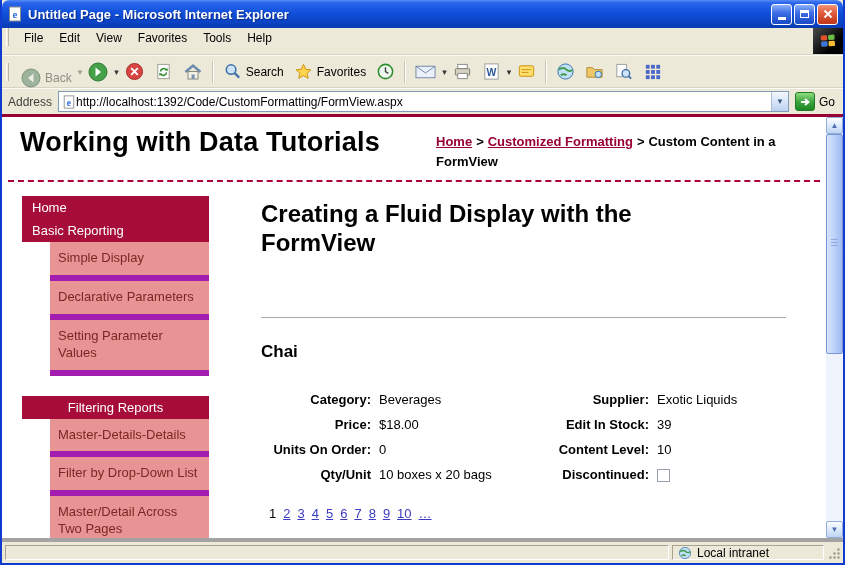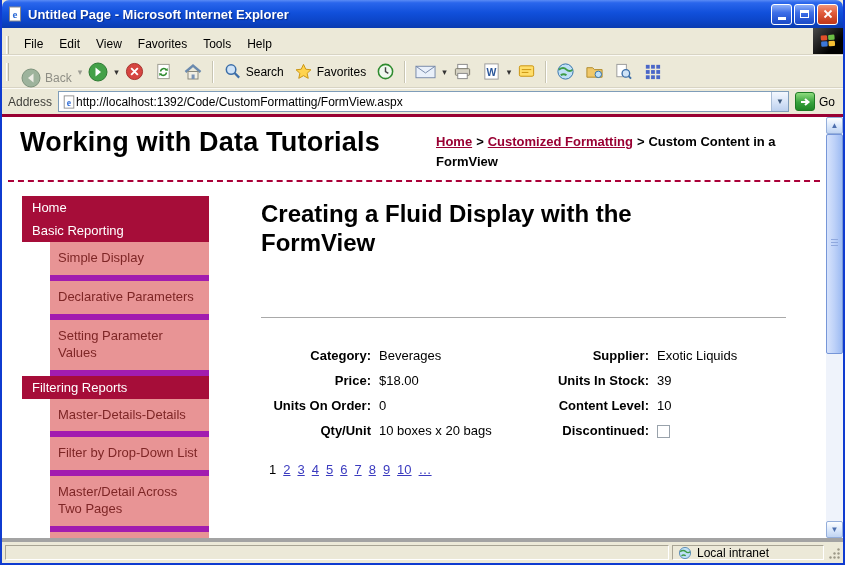--- a/index.html
+++ b/index.html
@@ -16,21 +16,21 @@
     white-space:nowrap; overflow:hidden; flex:1; }
   .winbtns { display:flex; gap:2px; }
   .winbtn { width:21px; height:21px; border:1px solid #fff; border-radius:3px; display:flex;
     align-items:center; justify-content:center;
     background:linear-gradient(180deg,#8FB0F8 0%,#3E6FE8 40%,#1F4ECB 90%); }
   .winbtn.close { background:linear-gradient(180deg,#F09579 0%,#E25E3E 40%,#C33B1D 90%); }
   .glyph-min { width:8px; height:3px; background:#fff; margin-top:9px; }
   .glyph-max { width:9px; height:8px; border:1px solid #fff; border-top:3px solid #fff; }
 
   
-  .menubar { height:38px; flex:0 0 26px; background:#ECE9D8; display:flex; align-items:flex-end;
+  .menubar { height:38px; flex:0 0 26px; background:#ECE9D8; display:flex; align-items:flex-start;
     border-bottom:1px solid #D8D4C4; }
   .bar-grip { width:3px; height:18px; border-left:1px solid #fff; border-right:1px solid #B8B5A2; margin:0 7px 0 4px; }
   .menu-item { font-size:12px; color:#000; padding:3px 8px; }
   .menubar-spacer { flex:1; }
   .xp-logo-box { width:30px; height:26px; background:linear-gradient(135deg,#4A4A4A,#000 70%);
     display:flex; align-items:center; justify-content:center; }
 
   
   .toolbar { height:33px; flex:0 0 33px; background:#ECE9D8; display:flex; align-items:center;
     border-top:1px solid #FBFAF5; border-bottom:1px solid #D8D4C4; padding-right:4px; }
@@ -61,21 +61,21 @@
   .site-header { display:flex; padding:10px 10px 0 18px; }
   .site-title { font-size:27px; font-weight:600; color:#000; letter-spacing:0.2px; }
   .breadcrumb { margin-left:auto; width:380px; font-size:13px; font-weight:bold; line-height:1.5; padding-top:5px; color:#000; }
   .breadcrumb a { color:#990033; text-decoration:underline; cursor:pointer; }
   .crumb-sep { margin:0 4px; }
   .header-rule { margin:9px 6px 0 6px; border-bottom:2px dashed #AA0038; }
 
   .page-body { display:flex; padding-top:14px; }
   .sidebar { width:187px; margin-left:20px; font-size:13px; flex:0 0 187px; }
   .nav-header { background:#A60D39; color:#fff; padding:4px 10px; cursor:pointer; }
-  .nav-header.gap { margin-top:0; }
+  .nav-header.gap { margin-top:20px;text-align:center; }
   .nav-item { margin-left:28px; background:#E89495; color:#7E2626; padding:8px 8px; line-height:1.3;
     border-bottom:6px solid #a21caf; cursor:pointer; }
 
   .main { flex:1; margin-left:52px; margin-right:40px; }
   .main-heading { font-size:24px; font-weight:bold; line-height:1.2; max-width:480px; margin-top:4px; color:#000; }
   .main-rule { border-top:1px solid #A9A9A9; margin-top:59px; }
   .product-name { font-size:17px; font-weight:bold; margin-top:24px; color:#000; }
 
   .fields { display:grid; grid-template-columns:116px 122px 156px auto; margin-top:30px; row-gap:10px;
     font-size:13px; align-items:center; }
@@ -333,30 +333,31 @@
           <div class="nav-header gap">Filtering Reports</div>
           <div class="nav-item">Master-Details-Details</div>
           <div class="nav-item">Filter by Drop-Down List</div>
           <div class="nav-item">Master/Detail Across Two Pages</div>
           <div class="nav-item">Details of Selected Row</div>
         </div>
 
         <div class="main">
           <h1 class="main-heading">Creating a Fluid Display with the FormView</h1>
           <div class="main-rule"></div>
+          <div class="product-name">Chai</div>
 
           <div class="fields">
             <div class="f-label">Category:</div>
             <div class="f-value">Beverages</div>
             <div class="f-label">Supplier:</div>
             <div class="f-value">Exotic Liquids</div>
 
             <div class="f-label">Price:</div>
             <div class="f-value">$18.00</div>
-            <div class="f-label">Units In Stock:</div>
+            <div class="f-label">Edit In Stock:</div>
             <div class="f-value">39</div>
 
             <div class="f-label">Units On Order:</div>
             <div class="f-value">0</div>
             <div class="f-label">Content Level:</div>
             <div class="f-value">10</div>
 
             <div class="f-label">Qty/Unit</div>
             <div class="f-value">10 boxes x 20 bags</div>
             <div class="f-label">Discontinued:</div>

